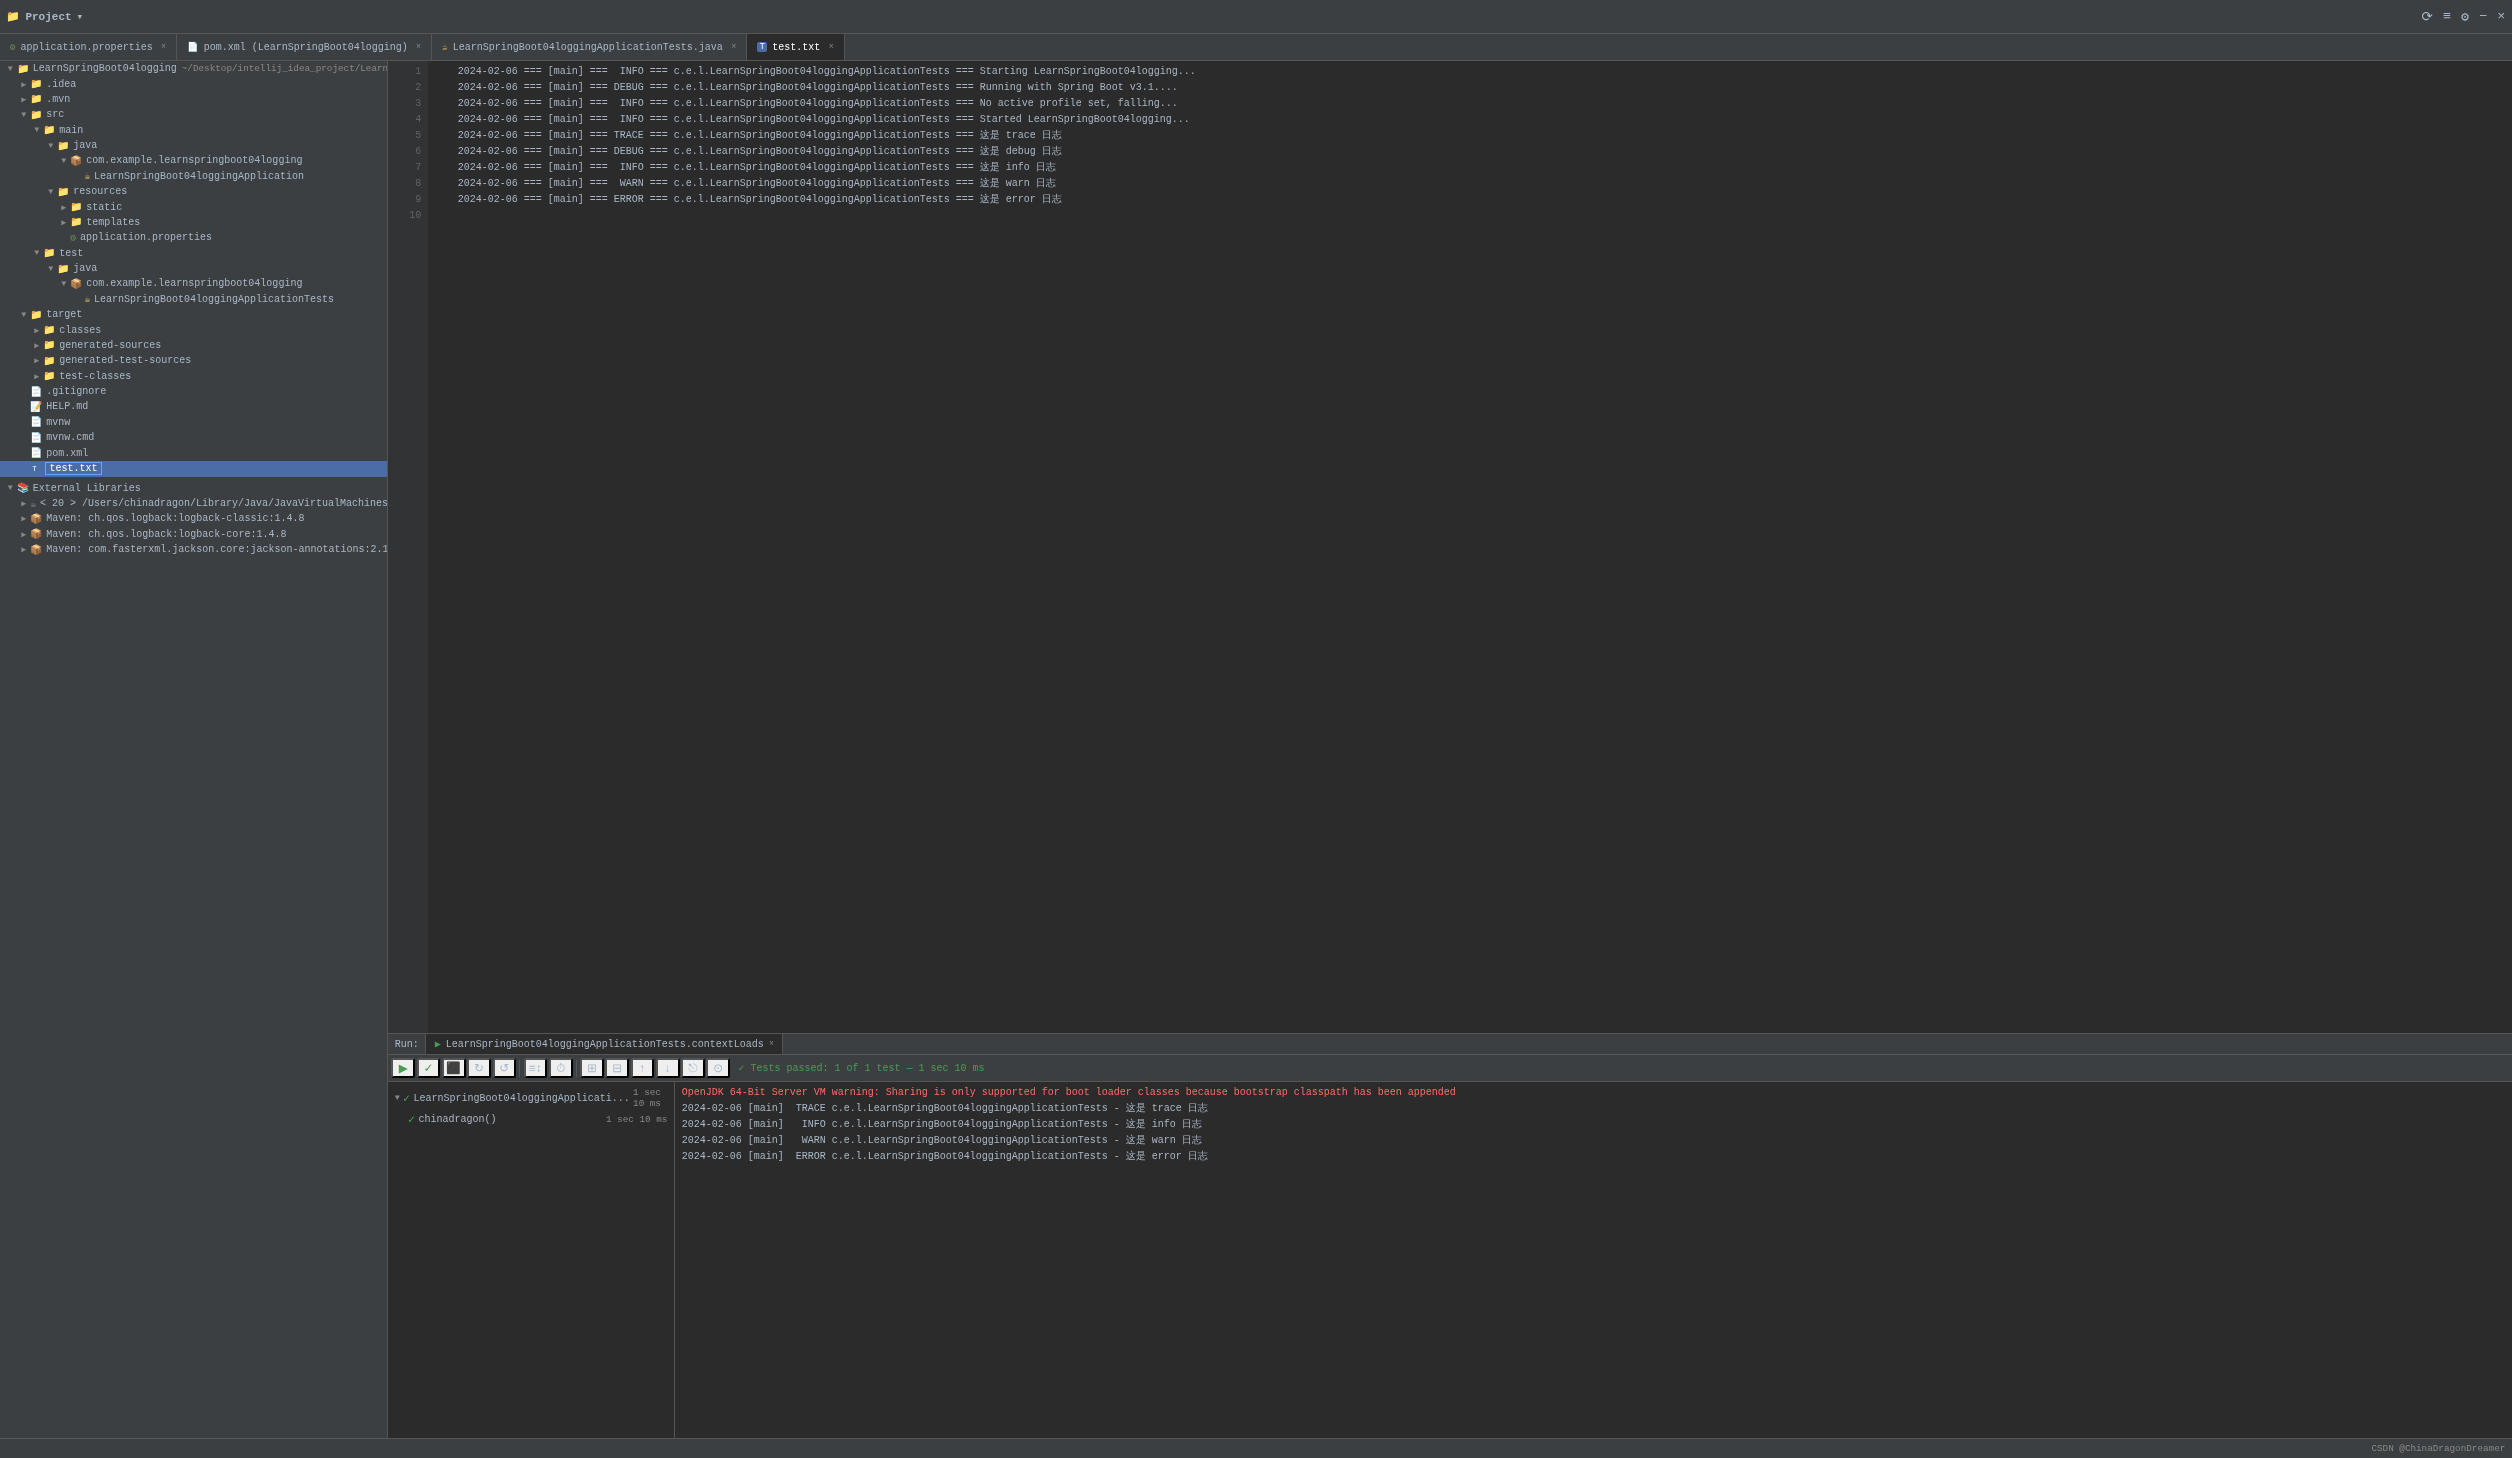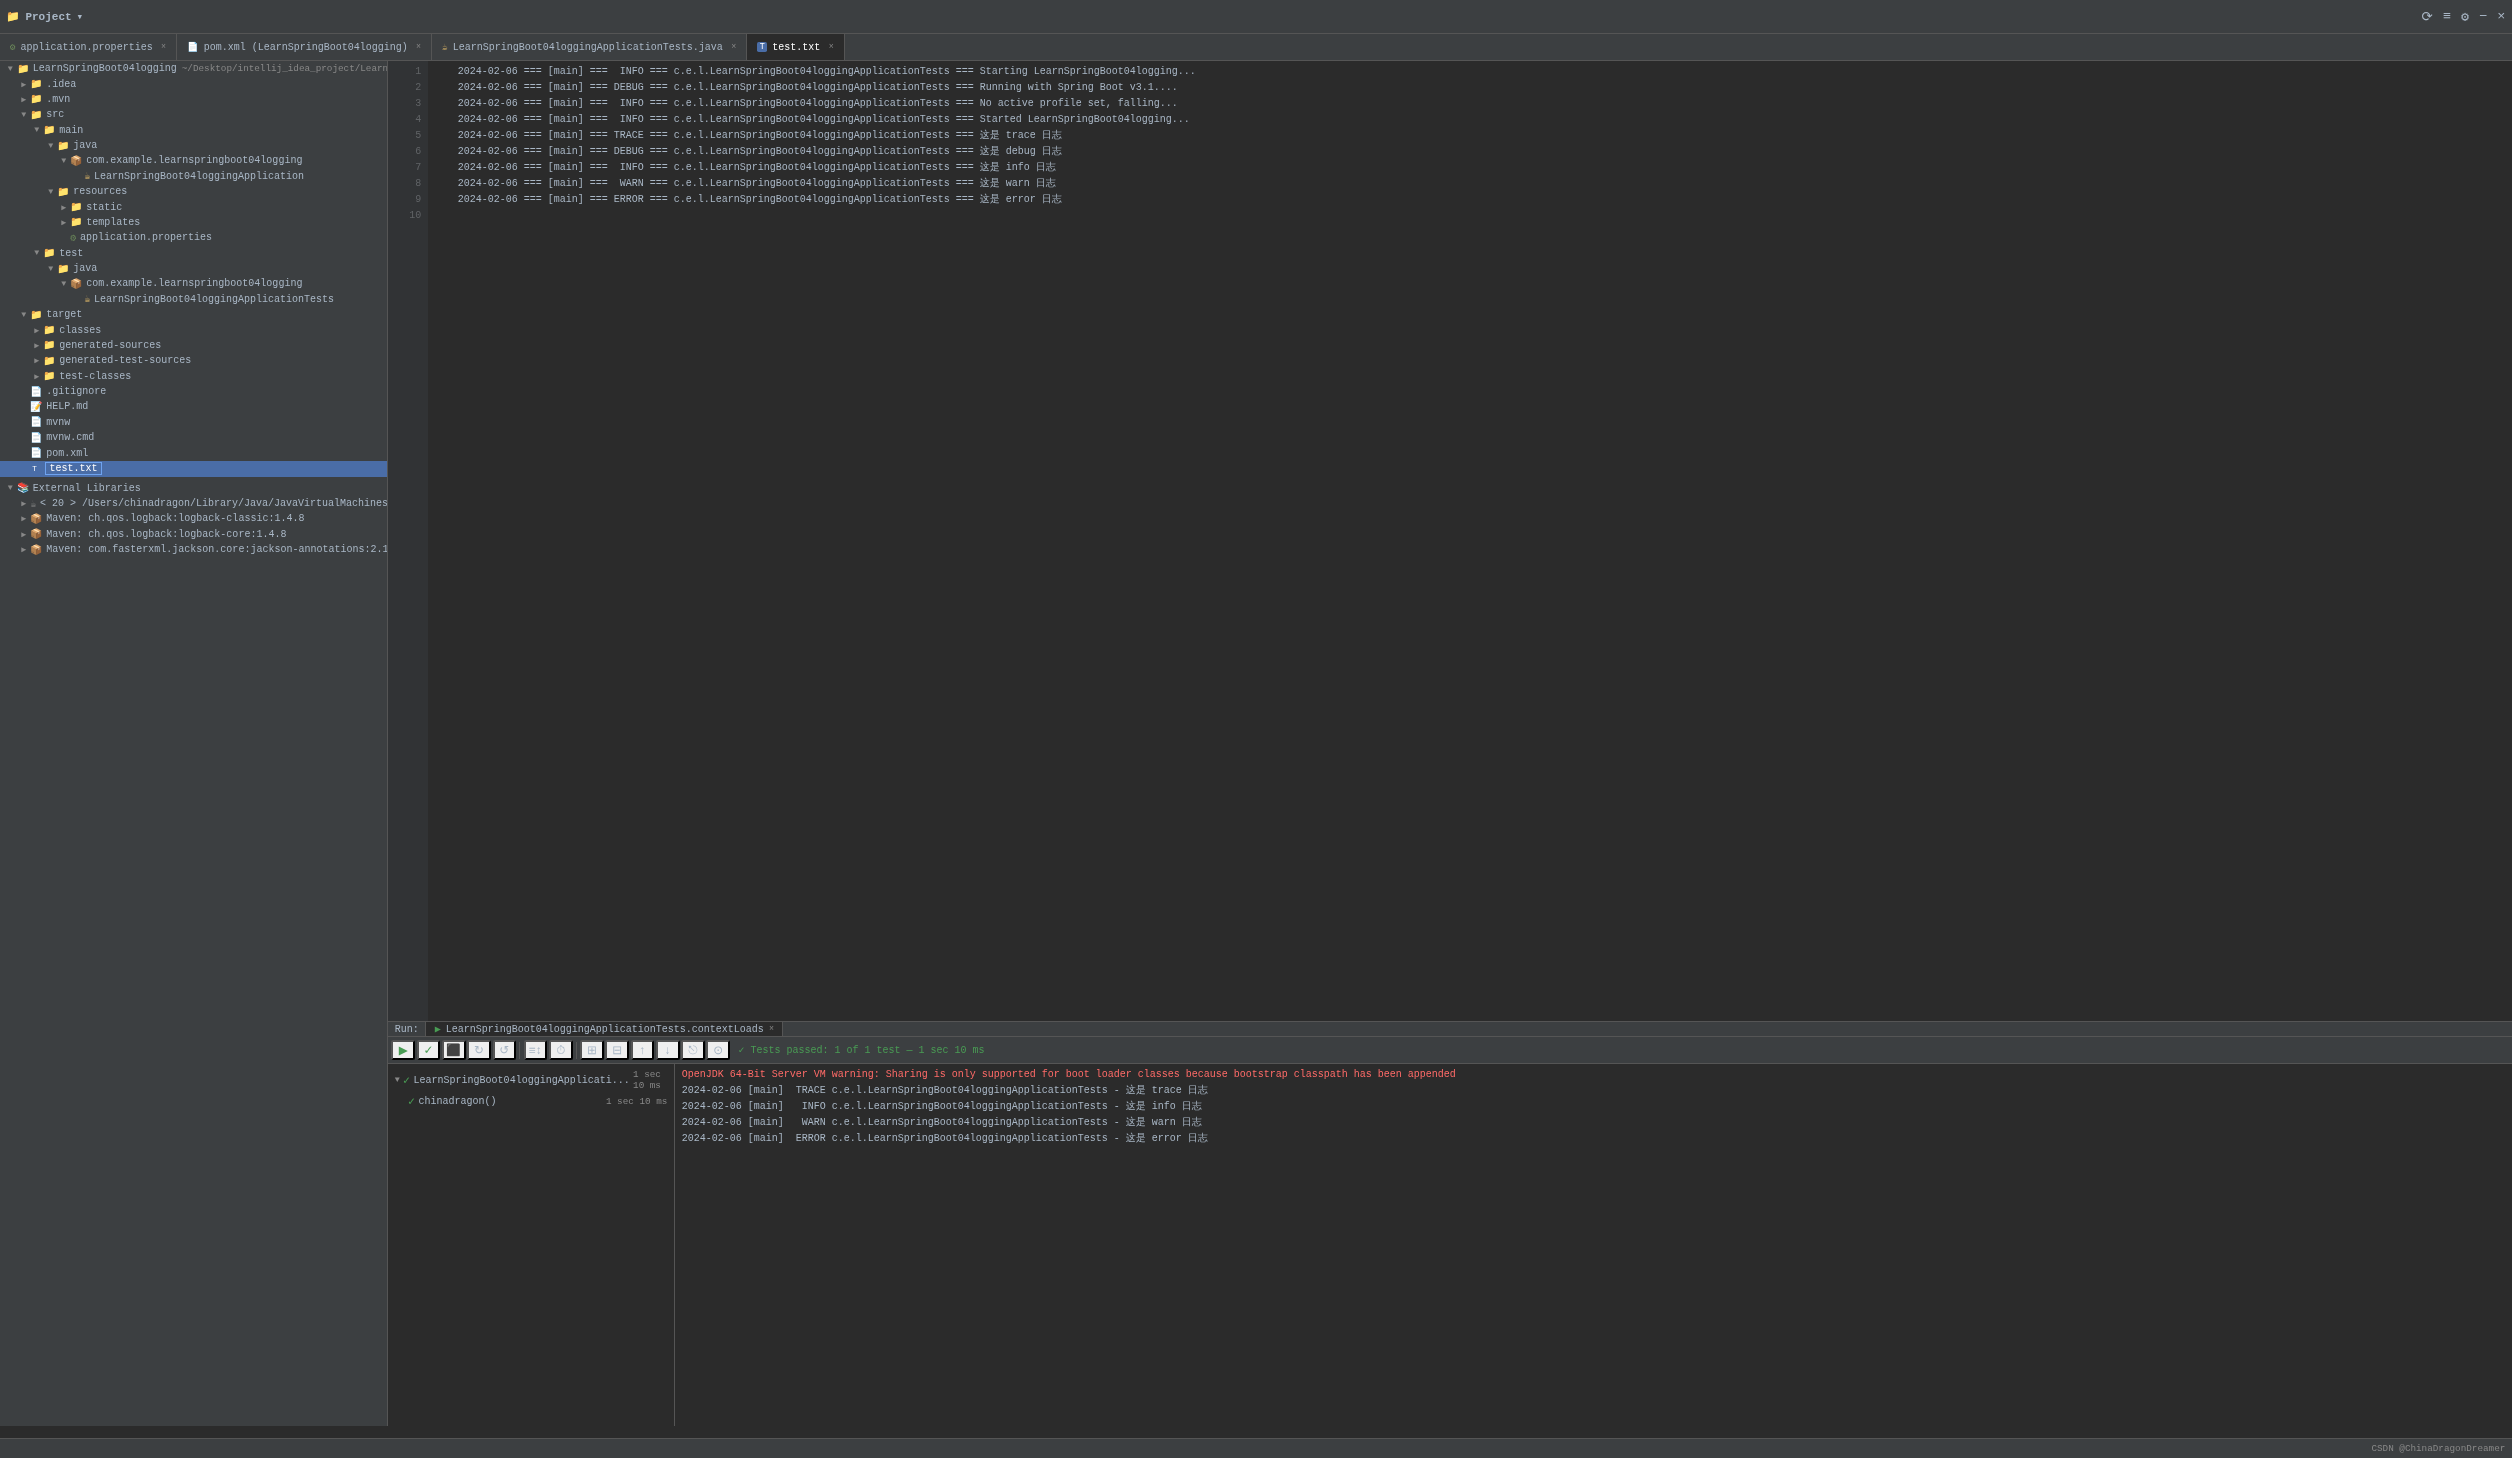--- a/index.html
+++ b/index.html
@@ -199,21 +199,21 @@
       border-top: 0.8px solid #555;
       display: flex;
       flex-direction: column;
       flex-shrink: 0;
     }
 
     .run-tab-bar {
       display: flex;
       align-items: center;
       background: #3c3f41;
-      height: 15px;
+      height: 21px;
       padding: 0 6.7px;
       border-bottom: 0.8px solid #555;
       flex-shrink: 0;
       text-align: center;
     }
     .run-label {
       color: #a9b7c6;
       font-size: 10px;
       margin-right: 6.7px;
     }
@@ -315,21 +315,20 @@
       height: 20px;
       background: #3c3f41;
       border-top: 0.8px solid #555;
       display: flex;
       align-items: center;
       padding: 0 6.7px;
       font-size: 9.3px;
       color: #888;
       flex-shrink: 0;
       justify-content: flex-end;
-      margin-top: 12px;
     }
   </style>
 </head>
 <body>
 
 <div class="top-toolbar">
   <div class="project-title">
     <span style="color:#6e9dbd;">📁</span>
     <span>Project</span>
     <span style="cursor:pointer;">▾</span>

